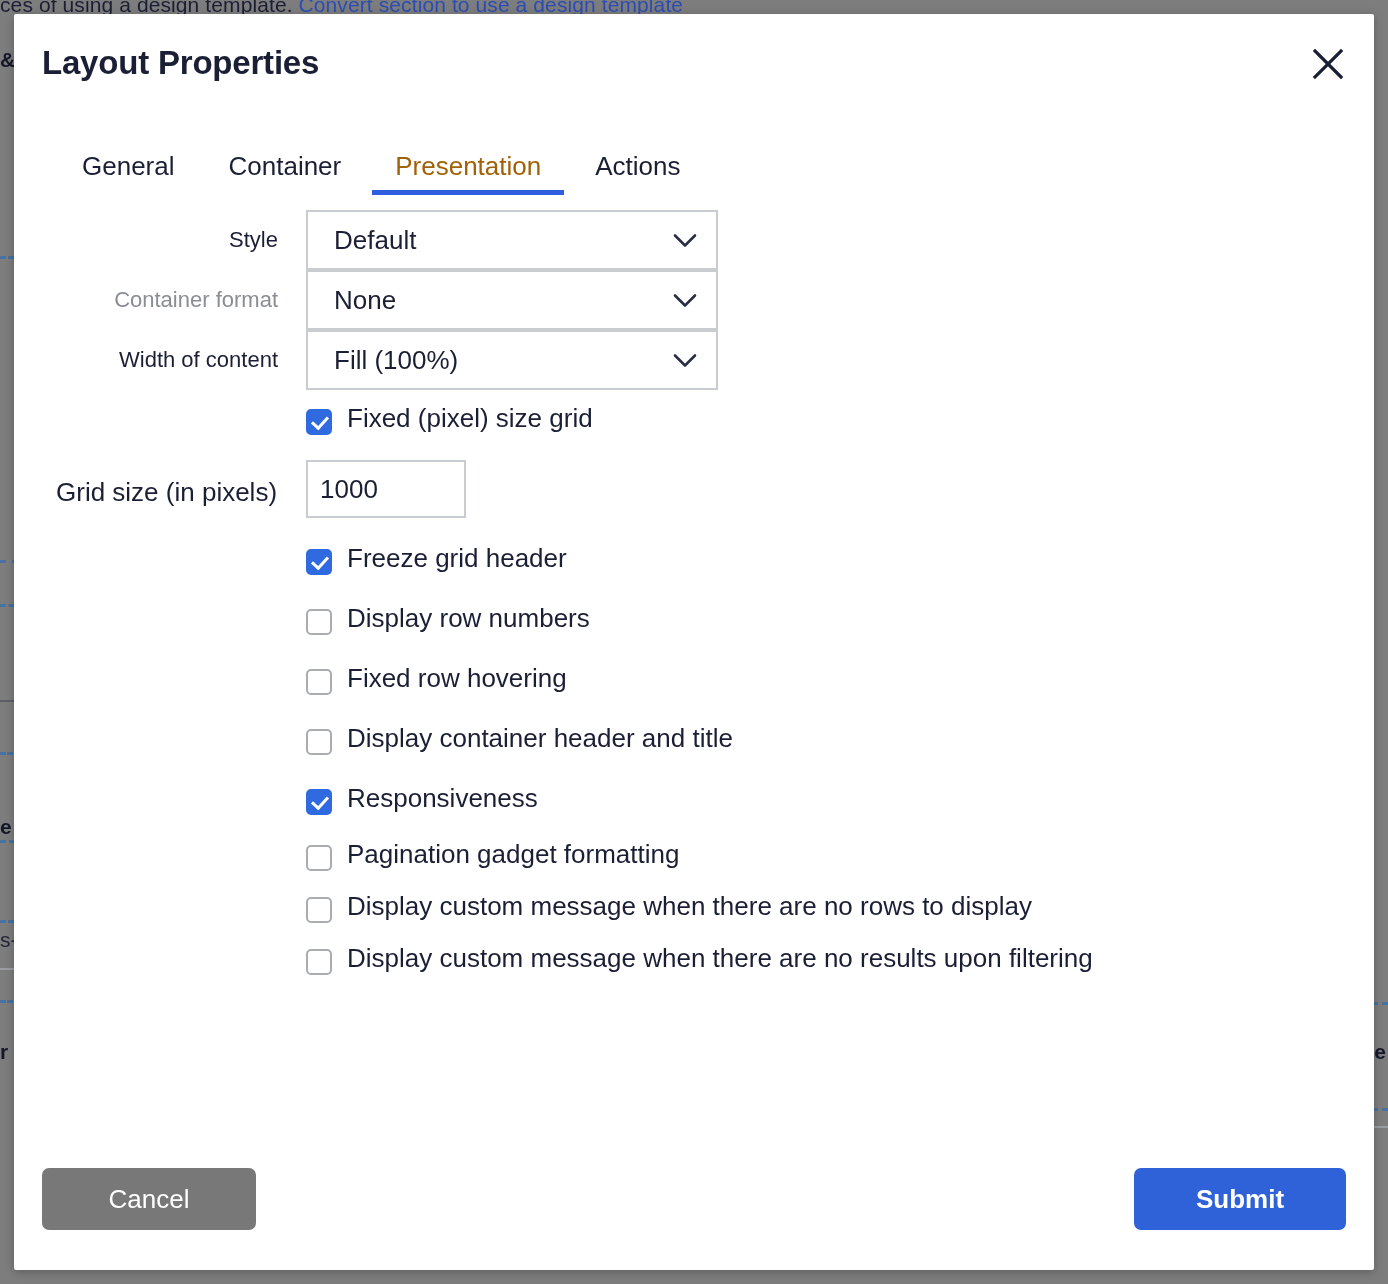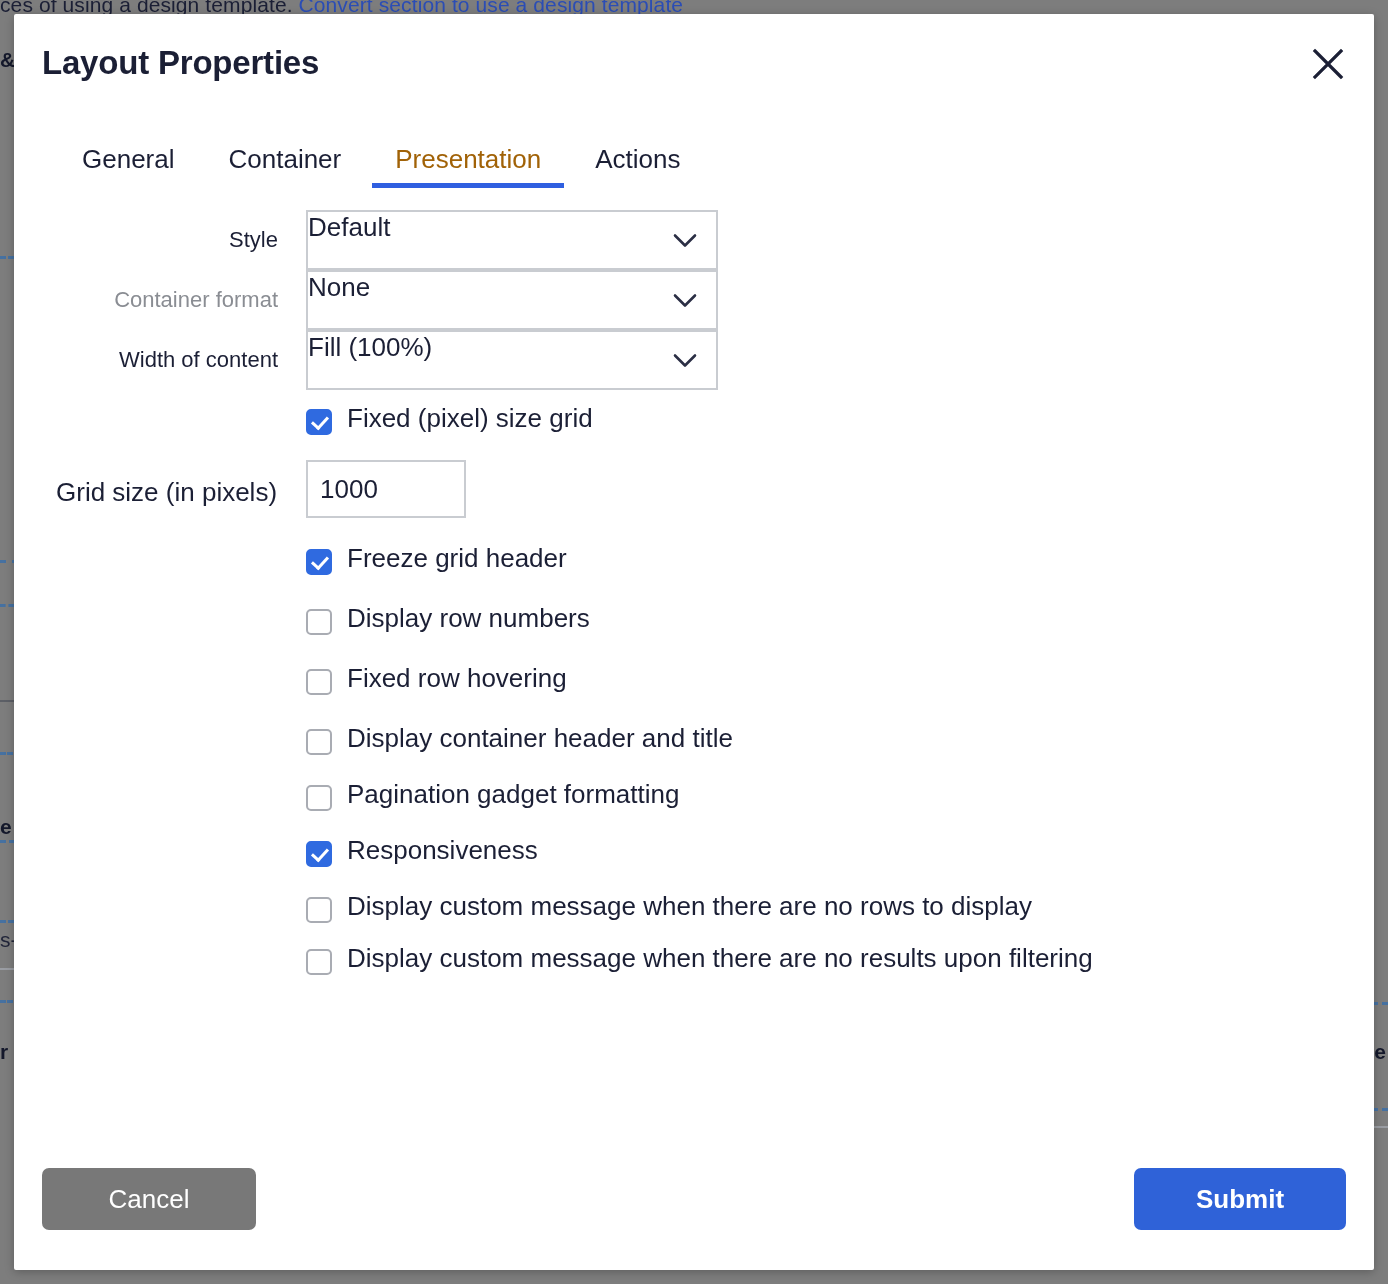--- a/index.html
+++ b/index.html
@@ -96,21 +96,21 @@
     background: none;
     border: none;
     padding: 0;
   }
   .close-btn svg { display: block; }
 
   
   .tabs {
     position: absolute;
     left: 40px;
-    top: 130px;
+    top: 137px;
     display: flex;
     align-items: flex-end;
     gap: 0;
   }
   .tab {
     font-size: 26px;
     color: #1b1f35;
     padding: 0 27px 14px 27px;
     cursor: pointer;
     position: relative;
@@ -160,22 +160,22 @@
   .field-label.muted { color: #8a8d93; }
 
   .sel {
     position: relative;
     box-sizing: border-box;
     width: 412px;
     height: 60px;
     border: 2px solid #c9ccd1;
     background: #fff;
     display: flex;
-    align-items: flex-start;
-    padding: 0 0;
+    align-items: center;
+    padding: 0 26px;
     font-size: 26px;
     color: #1b1f35;
     cursor: pointer;
   }
   .sel .chev {
     position: absolute;
     right: 18px;
     top: 50%;
     transform: translateY(-50%);
     display: block;
@@ -398,28 +398,28 @@
     <div class="checkline">
       <span class="cbox"></span>
       <span class="cbox-label">Fixed row hovering</span>
     </div>
 
     <div class="checkline">
       <span class="cbox"></span>
       <span class="cbox-label">Display container header and title</span>
     </div>
 
-    <div class="checkline tight">
-      <span class="cbox"></span>
-      <span class="cbox-label">Pagination gadget formatting</span>
-    </div>
-
     <div class="checkline">
       <span class="cbox checked"></span>
       <span class="cbox-label">Responsiveness</span>
+    </div>
+
+    <div class="checkline tight">
+      <span class="cbox"></span>
+      <span class="cbox-label">Pagination gadget formatting</span>
     </div>
 
     <div class="checkline tight">
       <span class="cbox"></span>
       <span class="cbox-label">Display custom message when there are no rows to display</span>
     </div>
 
     <div class="checkline tight">
       <span class="cbox"></span>
       <span class="cbox-label">Display custom message when there are no results upon filtering</span>

